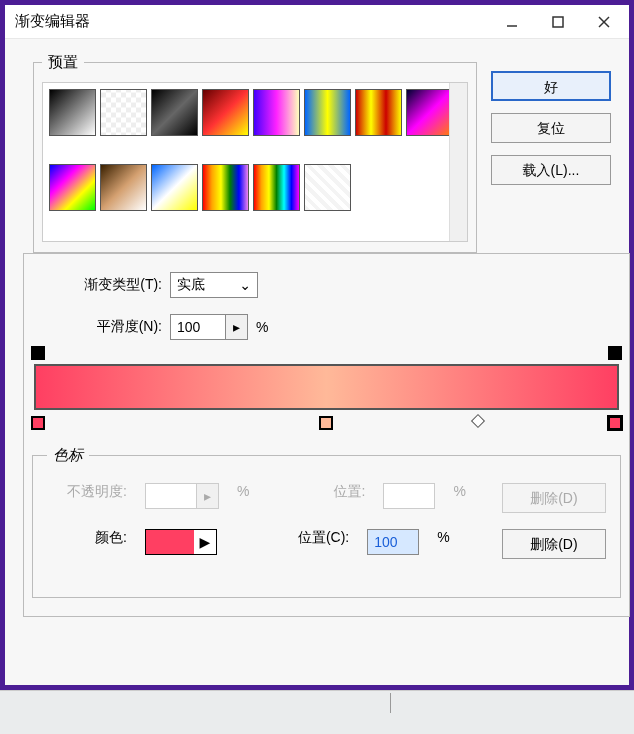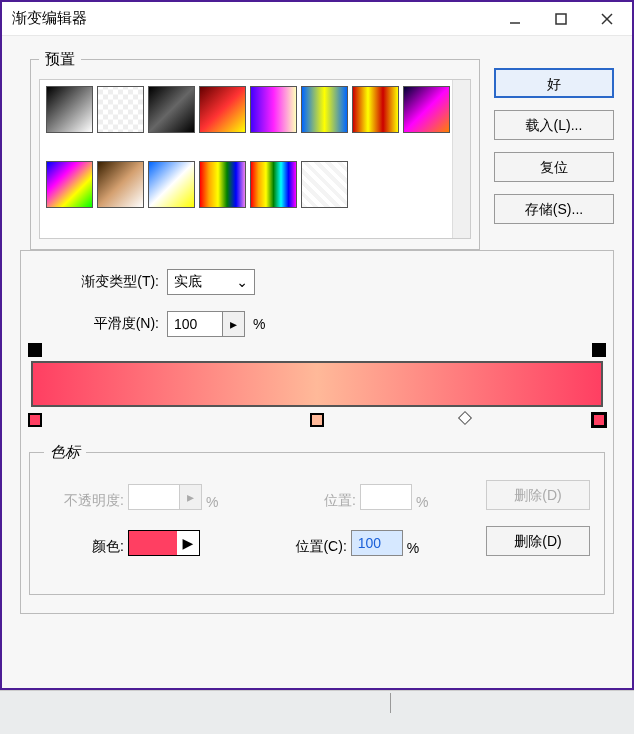--- a/index.html
+++ b/index.html
@@ -1,17 +1,17 @@
 <!DOCTYPE html>
 <html><head>
 <meta charset="utf-8">
 <style>
 * { box-sizing: border-box; margin: 0; padding: 0; }
 body { font-family: "Microsoft YaHei", SimSun, sans-serif; font-size: 14px; background: #f0f0f0; }
-.window { width: 634px; height: 690px; background: #fff; border: 2px solid #4c1d95; position: relative; }
+.window { width: 634px; height: 690px; background: #fff; border: 5px solid #4c1d95; position: relative; }
 .titlebar { height: 34px; display: flex; align-items: center; padding: 0 2px 0 10px; background: #fff; border-bottom: 1px solid #e8e8e8; }
 .titlebar .title { flex: 1; font-size: 15px; }
 .titlebar .winbtn { width: 46px; height: 32px; display: flex; align-items: center; justify-content: center; color: #333; font-size: 14px; }
 .titlebar .winbtn svg { width: 12px; height: 12px; }
 .body { padding: 14px 18px; background: #f7f7f7; height: calc(100% - 34px); }
 .row1 { display: flex; gap: 14px; padding-left: 10px; }
 fieldset.presets { flex: 1; border: 1px solid #bbb; padding: 10px 8px; position: relative; background: #f7f7f7; }
 fieldset.presets legend { padding: 0 6px; font-size: 15px; background: #f7f7f7; }
 .preset-inner { background: #fff; border: 1px solid #ccc; display: flex; flex-wrap: wrap; padding: 4px; height: 160px; overflow: hidden; position: relative; }
 .preset-inner .scrollbar { position: absolute; right: 0; top: 0; bottom: 0; width: 18px; border-left: 1px solid #ddd; background: #f0f0f0; }
@@ -32,21 +32,21 @@
 .spinner input { width: 56px; height: 26px; border: 1px solid #888; padding: 0 6px; font-size: 14px; }
 .spinner .spin { width: 22px; height: 26px; border: 1px solid #888; border-left: none; display: flex; align-items: center; justify-content: center; background: #f0f0f0; }
 .gradbar-wrap { position: relative; margin: 24px 2px 36px; }
 .gradbar { height: 46px; border: 2px solid #555; background: linear-gradient(to right, #ff3f62 0%, #ffb999 50%, #ff3f62 100%); }
 .stop-top, .stop-bot { position: absolute; width: 14px; height: 14px; border: 2px solid #000; }
 .stop-top { top: -18px; background: #000; }
 .stop-bot { bottom: -20px; }
 .diamond { position: absolute; width: 10px; height: 10px; border: 1px solid #555; transform: rotate(45deg); bottom: -16px; background: #fff; }
 fieldset.sebiao { border: 1px solid #bbb; padding: 18px 14px 22px; }
 fieldset.sebiao legend { padding: 0 6px; font-size: 15px; background: #f7f7f7; font-style: italic; }
-.sebiao-row { display: flex; align-items: flex-end; gap: 4px; margin-bottom: 16px; }
+.sebiao-row { display: flex; align-items: flex-start; gap: 18px; margin-bottom: 16px; }
 .sebiao-row.disabled { color: #aaa; }
 .sebiao-row label { width: 80px; text-align: right; }
 .sebiao-row .field { width: 52px; height: 26px; border: 1px solid #aaa; background: #fff; padding: 0 6px; font-size: 14px; display: flex; align-items: center; }
 .sebiao-row.disabled .field, .sebiao-row.disabled .spin, .sebiao-row.disabled .btn { color: #aaa; border-color: #ccc; }
 .sebiao-row .gap { flex: 1; }
 .sebiao-row .btn { width: 104px; }
 .colorchip { display: flex; border: 1px solid #000; height: 26px; }
 .colorchip .c { width: 48px; background: #ff3f62; }
 .colorchip .arrow { width: 22px; background: #fff; display: flex; align-items: center; justify-content: center; }
 .pos-input { width: 52px; height: 26px; border: 1px solid #888; padding: 0 6px; font-size: 14px; color: #1a5fd8; background: #d6e8ff; }
@@ -96,23 +96,22 @@
             <div class="swatch" style="background: linear-gradient(135deg, rgb(58, 32, 0), rgb(212, 160, 112), rgb(255, 255, 255));"></div>
             <div class="swatch" style="background: linear-gradient(135deg, rgb(0, 102, 255), rgb(255, 255, 255), rgb(255, 255, 0));"></div>
             <div class="swatch" style="background: linear-gradient(90deg, red, orange, yellow, green, blue, violet);"></div>
             <div class="swatch" style="background: linear-gradient(90deg, red, orange, yellow, green, cyan, blue, magenta);"></div>
             <div class="swatch" style="background: repeating-linear-gradient(45deg, rgb(244, 244, 244) 0px, rgb(244, 244, 244) 4px, rgb(255, 255, 255) 4px, rgb(255, 255, 255) 8px);"></div>
             <div class="scrollbar"></div>
         </div>
       </fieldset>
       <div class="sidebtns">
         <div class="btn primary">好</div>
+        <div class="btn">复位</div>
         <div class="btn">载入(L)...</div>
-        <div class="btn">复位</div>
-        <div class="btn">存储(S)...</div>
       </div>
     </div>
 
 
     <fieldset class="gradopts">
       <div class="optrow">
         <label>渐变类型(T):</label>
         <div class="select">
           <span>实底</span>
           <span>⌄</span>

